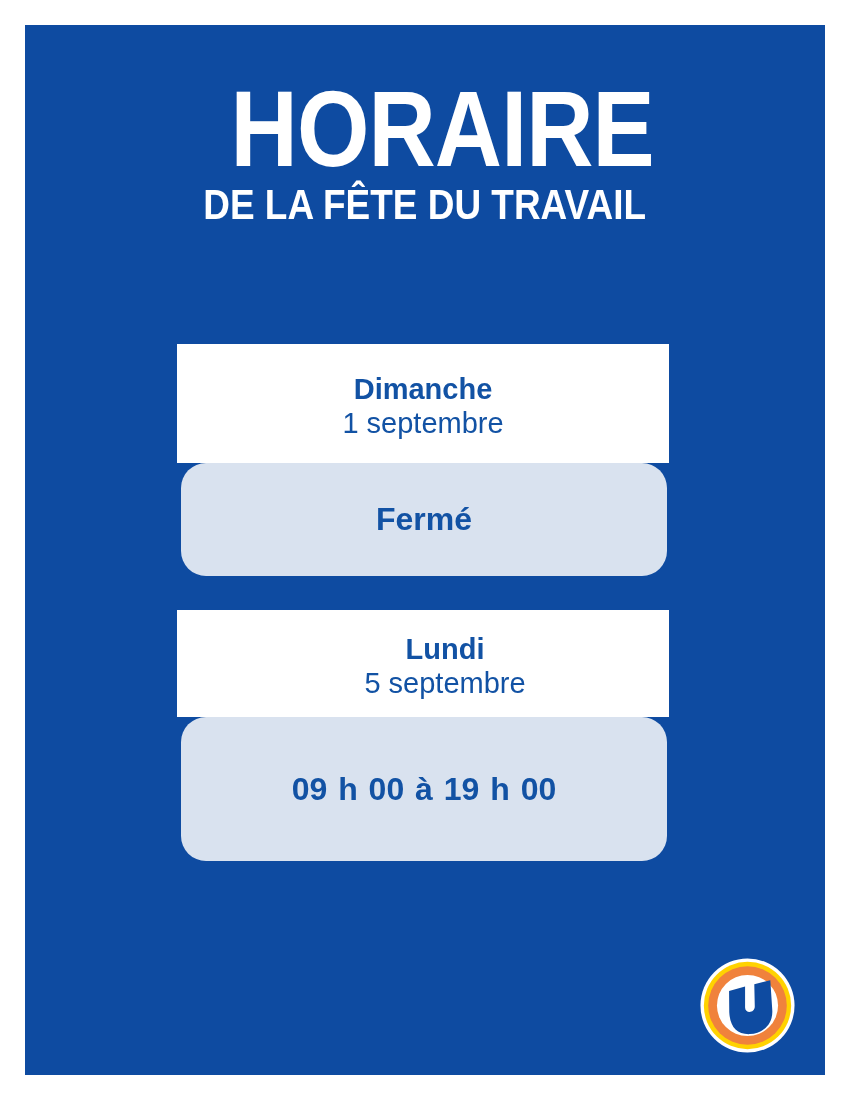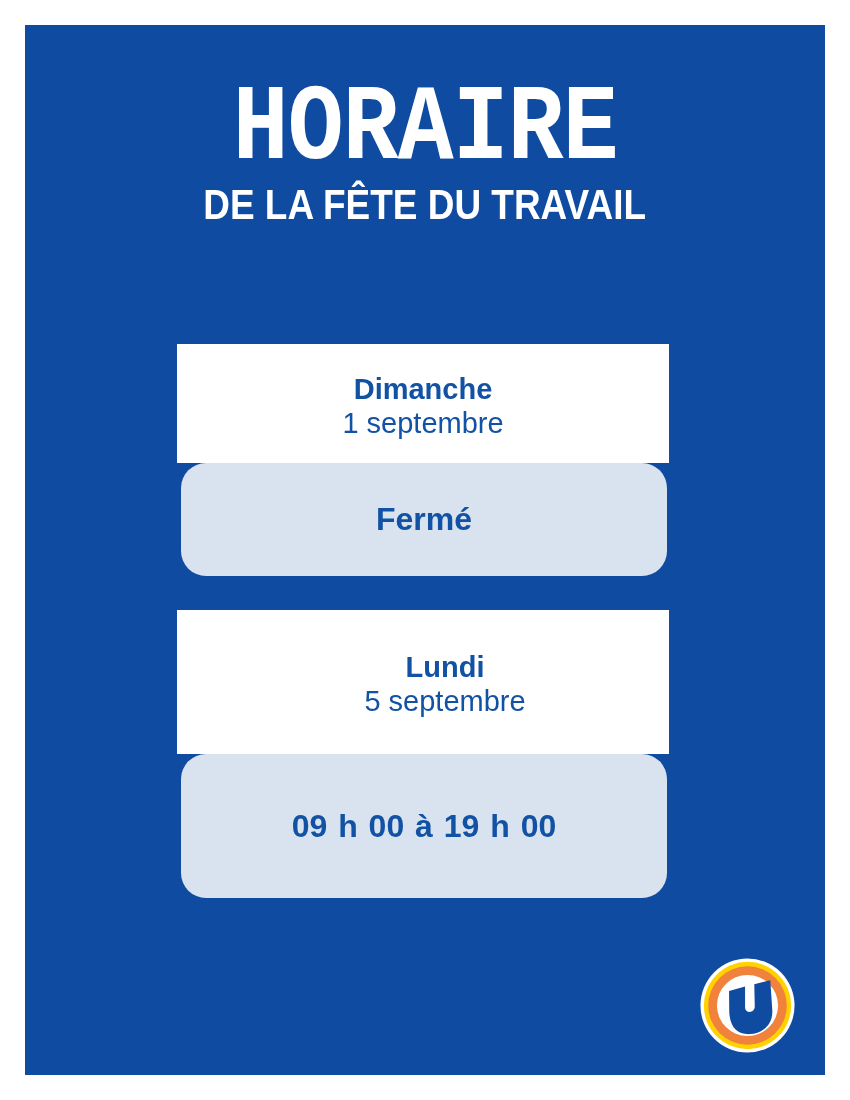--- a/index.html
+++ b/index.html
@@ -5,39 +5,39 @@
   html,body{margin:0;padding:0;}
   body{
     width:850px;height:1100px;position:relative;background:#ffffff;
     font-family:"Liberation Sans",sans-serif;overflow:hidden;
   }
   .frame{
     position:absolute;left:25px;top:25px;width:800px;height:1050px;
     background:#0E4BA1;
   }
   .title{
-    position:absolute;left:0;top:51px;width:800px;text-align:center;
-    color:#ffffff;font-family:Liberation Mono, monospace;
+    position:absolute;left:17px;top:51px;width:800px;text-align:center;
+    color:#ffffff;font-family:Liberation Sans, sans-serif;
     font-weight:700;font-size:107px;line-height:107px;white-space:nowrap;
   }
   .title>span{display:inline-block;transform:scaleX(0.87);transform-origin:50% 50%;letter-spacing:-1px;}
   .subtitle{
     position:absolute;left:0;top:155px;width:800px;text-align:center;
     color:#ffffff;font-weight:700;font-size:42px;line-height:49px;white-space:nowrap;
   }
   .subtitle>span{display:inline-block;transform:scaleX(0.88);transform-origin:50% 50%;letter-spacing:0;}
   .card{position:absolute;left:152px;width:492px;}
   .card.card-1{top:319px;}
   .card.card-2{top:585px;}
   .card-header{
     background:#ffffff;display:flex;flex-direction:column;
     align-items:center;justify-content:center;box-sizing:border-box;padding-top:6px;
   }
   .card-1 .card-header{height:119px;}
-  .card-2 .card-header{height:144px;padding-left:44px;}
+  .card-2 .card-header{height:107px;padding-left:44px;}
   .day{font-weight:700;font-size:29px;line-height:33px;color:#1252A4;}
   .date{font-weight:400;font-size:29px;line-height:35px;color:#1252A4;}
   .card-body{
     background:#D9E2EF;margin:0 2px 0 4px;
     display:flex;align-items:center;justify-content:center;border-radius:25px;
   }
   .card-1 .card-body{height:113px;}
   .card-2 .card-body{height:144px;}
   .hours{font-weight:700;font-size:32px;color:#1252A4;word-spacing:2px;white-space:nowrap;}
   .logo{position:absolute;left:674px;top:932px;width:97px;height:97px;}

